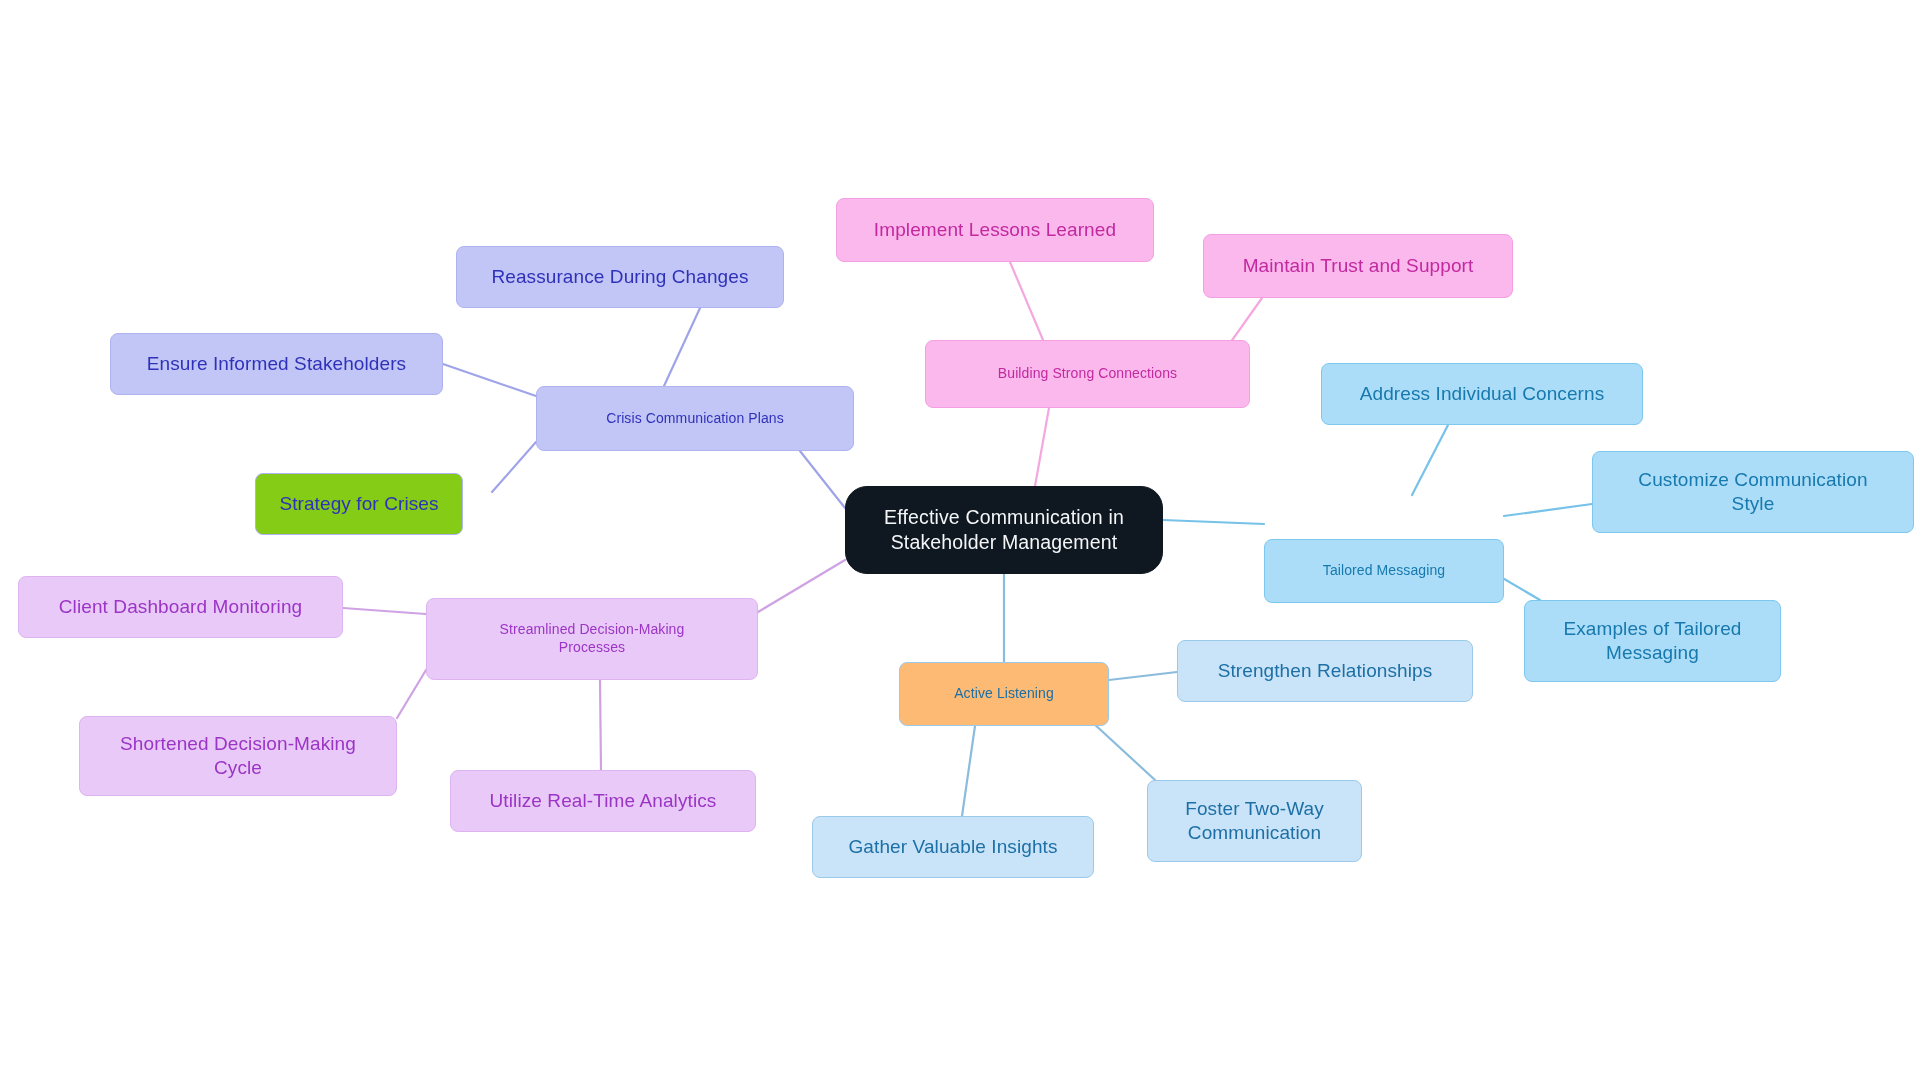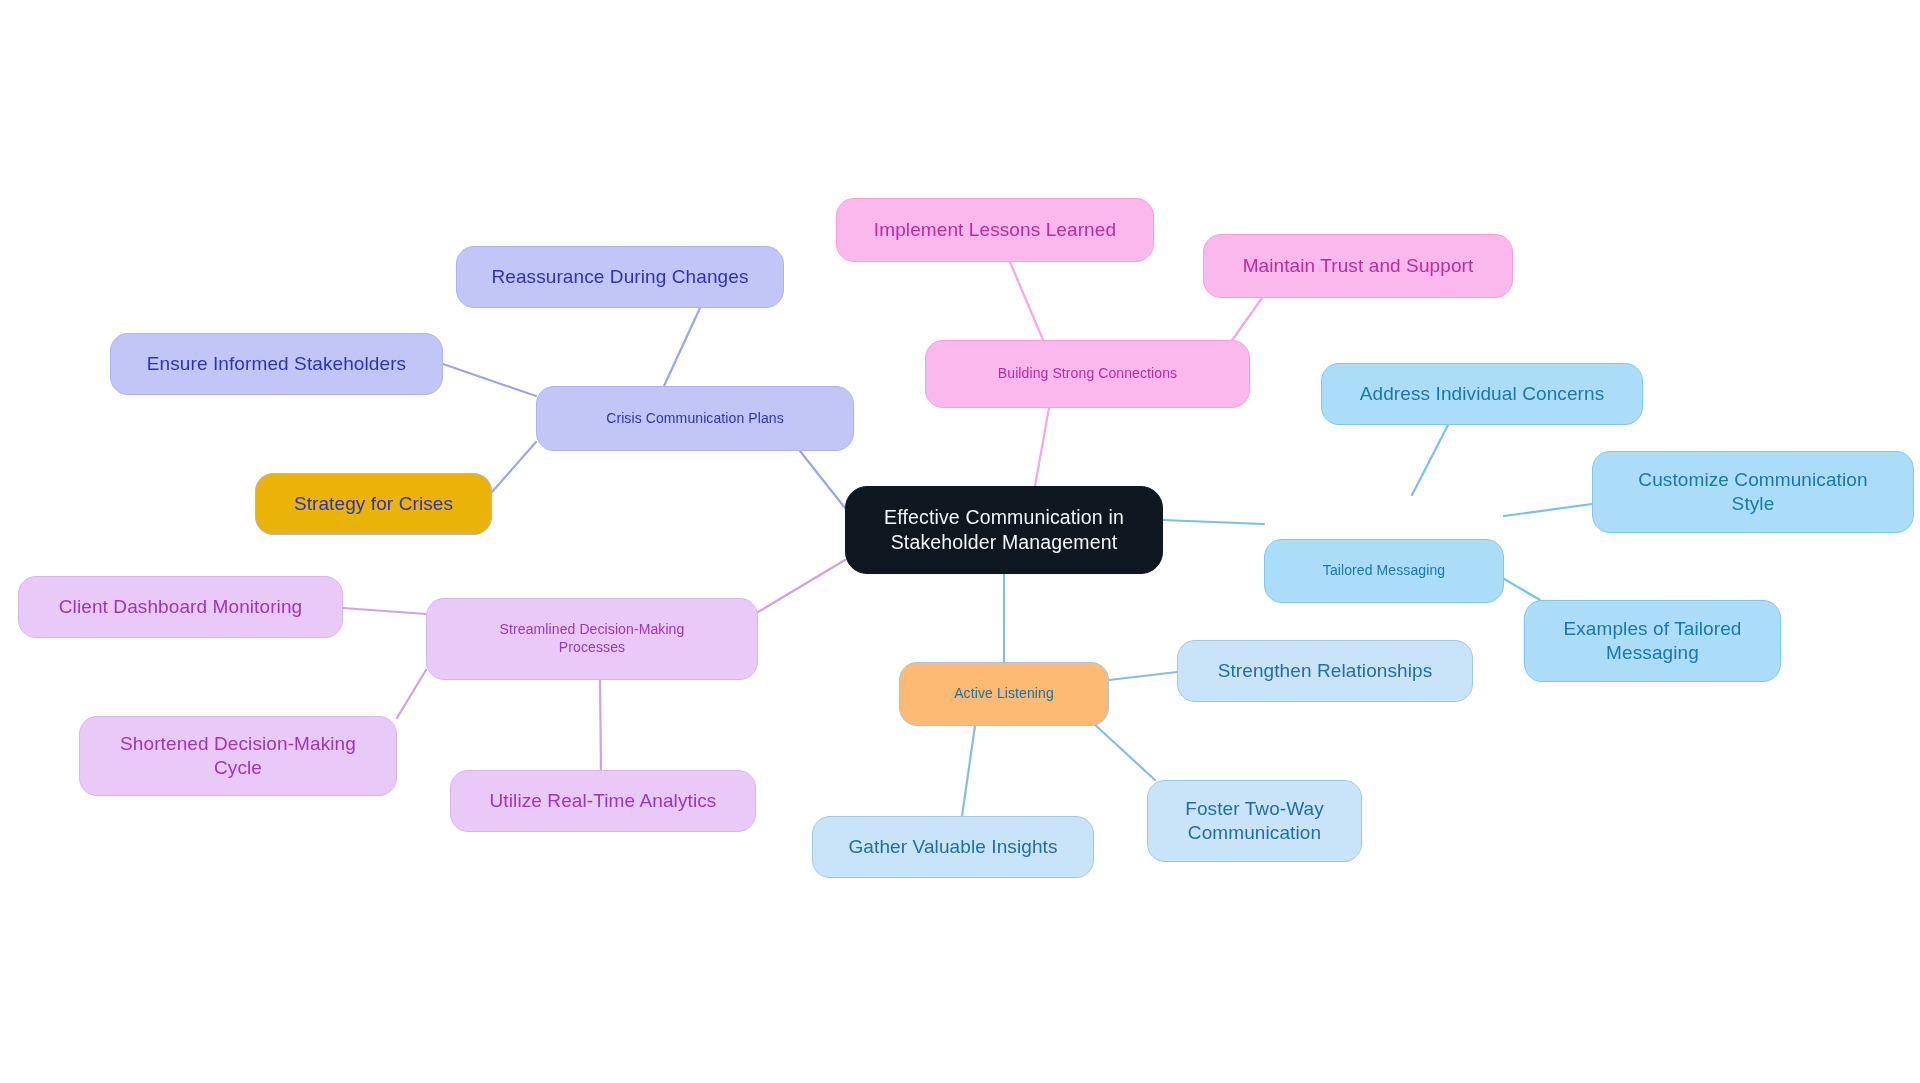--- a/index.html
+++ b/index.html
@@ -23,21 +23,21 @@
     height: 1083px;
     pointer-events: none;
   }
   .node {
     position: absolute;
     box-sizing: border-box;
     display: flex;
     align-items: center;
     justify-content: center;
     text-align: center;
-    border-radius: 18px;
+    border-radius: 8px;
     border-width: 1.3px;
     border-style: solid;
     line-height: 1.28;
     padding: 4px 10px;
     white-space: pre-line;
     letter-spacing: 0.1px;
   }
   .node.root {
     border-radius: 22px;
     font-size: 19.5px;
@@ -76,21 +76,21 @@
     </svg>
   <div id="nodes">
       <div class="node root" style="left: 845px; top: 486px; width: 318px; height: 88px; background: rgb(15, 23, 32); border-color: rgb(15, 23, 32); color: rgb(244, 246, 248);">Effective Communication in
 Stakeholder Management</div>
       <div class="node lvl1" style="left: 925px; top: 340px; width: 325px; height: 68px; background: rgb(251, 184, 236); border-color: rgb(245, 159, 227); color: rgb(194, 41, 159);">Building Strong Connections</div>
       <div class="node lvl2" style="left: 836px; top: 198px; width: 318px; height: 64px; background: rgb(251, 184, 236); border-color: rgb(245, 159, 227); color: rgb(194, 41, 159);">Implement Lessons Learned</div>
       <div class="node lvl2" style="left: 1203px; top: 234px; width: 310px; height: 64px; background: rgb(251, 184, 236); border-color: rgb(245, 159, 227); color: rgb(194, 41, 159);">Maintain Trust and Support</div>
       <div class="node lvl1" style="left: 536px; top: 386px; width: 318px; height: 65px; background: rgb(194, 198, 247); border-color: rgb(174, 178, 240); color: rgb(47, 50, 184);">Crisis Communication Plans</div>
       <div class="node lvl2" style="left: 456px; top: 246px; width: 328px; height: 62px; background: rgb(194, 198, 247); border-color: rgb(174, 178, 240); color: rgb(47, 50, 184);">Reassurance During Changes</div>
       <div class="node lvl2" style="left: 110px; top: 333px; width: 333px; height: 62px; background: rgb(194, 198, 247); border-color: rgb(174, 178, 240); color: rgb(47, 50, 184);">Ensure Informed Stakeholders</div>
-      <div class="node lvl2" style="left: 255px; top: 473px; width: 237px; height: 62px; background: #eab308; border-color: rgb(174, 178, 240); color: rgb(47, 50, 184);">Strategy for Crises</div>
+      <div class="node lvl2" style="left: 255px; top: 473px; width: 208px; height: 62px; background: #84cc16; border-color: rgb(174, 178, 240); color: rgb(47, 50, 184);">Strategy for Crises</div>
       <div class="node lvl1" style="left: 426px; top: 598px; width: 332px; height: 82px; background: rgb(233, 201, 247); border-color: rgb(222, 180, 240); color: rgb(155, 53, 198);">Streamlined Decision-Making
 Processes</div>
       <div class="node lvl2" style="left: 18px; top: 576px; width: 325px; height: 62px; background: rgb(233, 201, 247); border-color: rgb(222, 180, 240); color: rgb(155, 53, 198);">Client Dashboard Monitoring</div>
       <div class="node lvl2" style="left: 79px; top: 716px; width: 318px; height: 80px; background: rgb(233, 201, 247); border-color: rgb(222, 180, 240); color: rgb(155, 53, 198);">Shortened Decision-Making
 Cycle</div>
       <div class="node lvl2" style="left: 450px; top: 770px; width: 306px; height: 62px; background: rgb(233, 201, 247); border-color: rgb(222, 180, 240); color: rgb(155, 53, 198);">Utilize Real-Time Analytics</div>
       <div class="node lvl1" style="left: 1264px; top: 495px; width: 240px; height: 64px; background: rgb(171, 221, 249); border-color: rgb(125, 200, 239); color: rgb(23, 121, 173); margin-top: 44px;">Tailored Messaging</div>
       <div class="node lvl2" style="left: 1321px; top: 363px; width: 322px; height: 62px; background: rgb(171, 221, 249); border-color: rgb(125, 200, 239); color: rgb(23, 121, 173);">Address Individual Concerns</div>
       <div class="node lvl2" style="left: 1592px; top: 451px; width: 322px; height: 82px; background: rgb(171, 221, 249); border-color: rgb(125, 200, 239); color: rgb(23, 121, 173);">Customize Communication
 Style</div>

